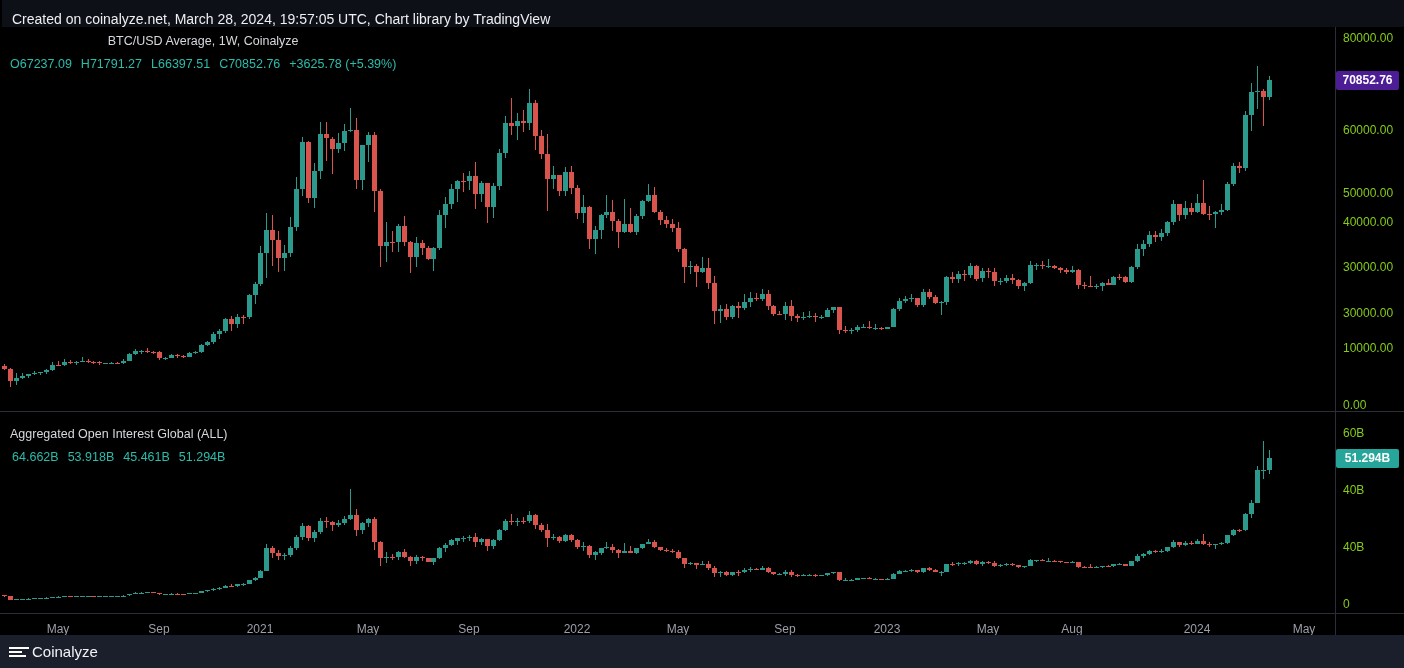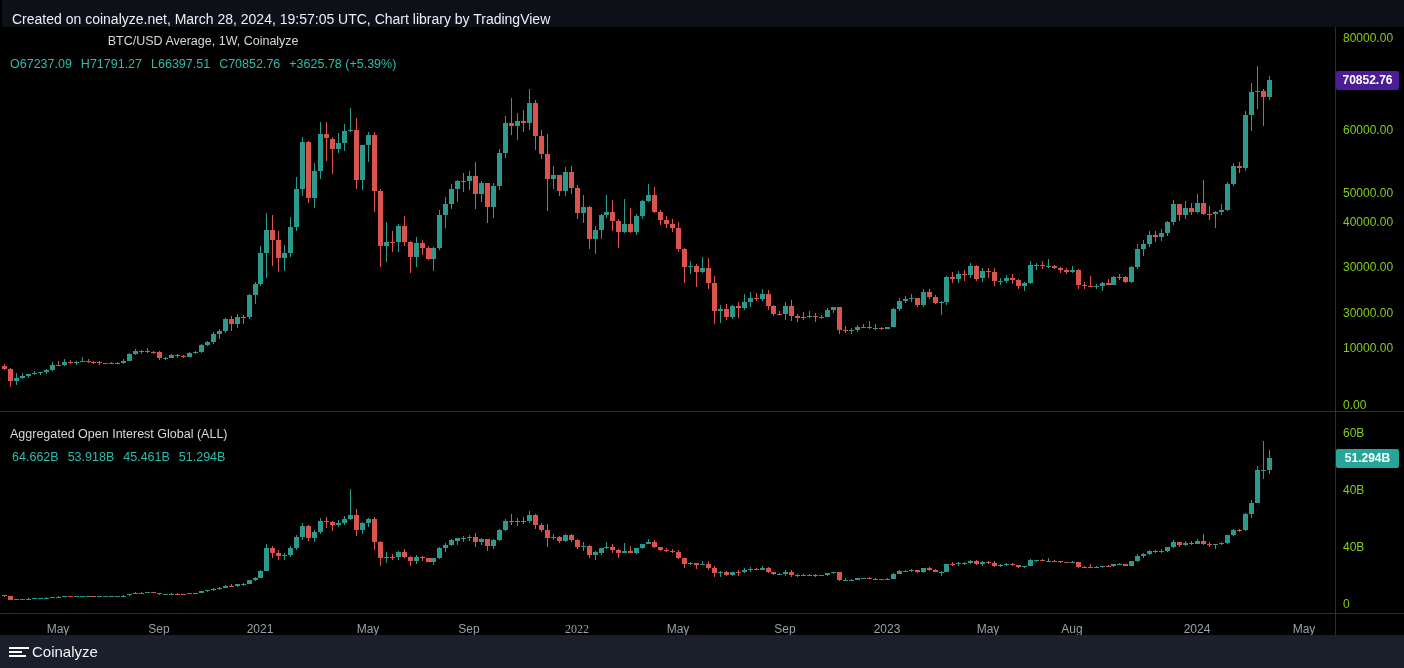--- a/index.html
+++ b/index.html
@@ -937,21 +937,21 @@
       <div class="badge" style="top: 43.963px; background: #4c1d95;">70852.76</div>
       <div class="badge" style="top: 421.812px; background: rgb(38, 166, 154);">51.294B</div>
     </div>
 
   <div class="time-axis" id="taxis">
       <div class="ttick" style="left: 58px;">May</div>
       <div class="ttick" style="left: 159px;">Sep</div>
       <div class="ttick" style="left: 260px;">2021</div>
       <div class="ttick" style="left: 368px;">May</div>
       <div class="ttick" style="left: 469px;">Sep</div>
-      <div class="ttick" style="left: 577px; font-family: Liberation Serif, serif;">2022</div>
+      <div class="ttick" style="left: 577px;">2022</div>
       <div class="ttick" style="left: 678px;">May</div>
       <div class="ttick" style="left: 785px;">Sep</div>
       <div class="ttick" style="left: 887px;">2023</div>
       <div class="ttick" style="left: 988px;">May</div>
       <div class="ttick" style="left: 1072px;">Aug</div>
       <div class="ttick" style="left: 1197px;">2024</div>
       <div class="ttick" style="left: 1304px;">May</div>
     </div>
 
   <div class="footer">

